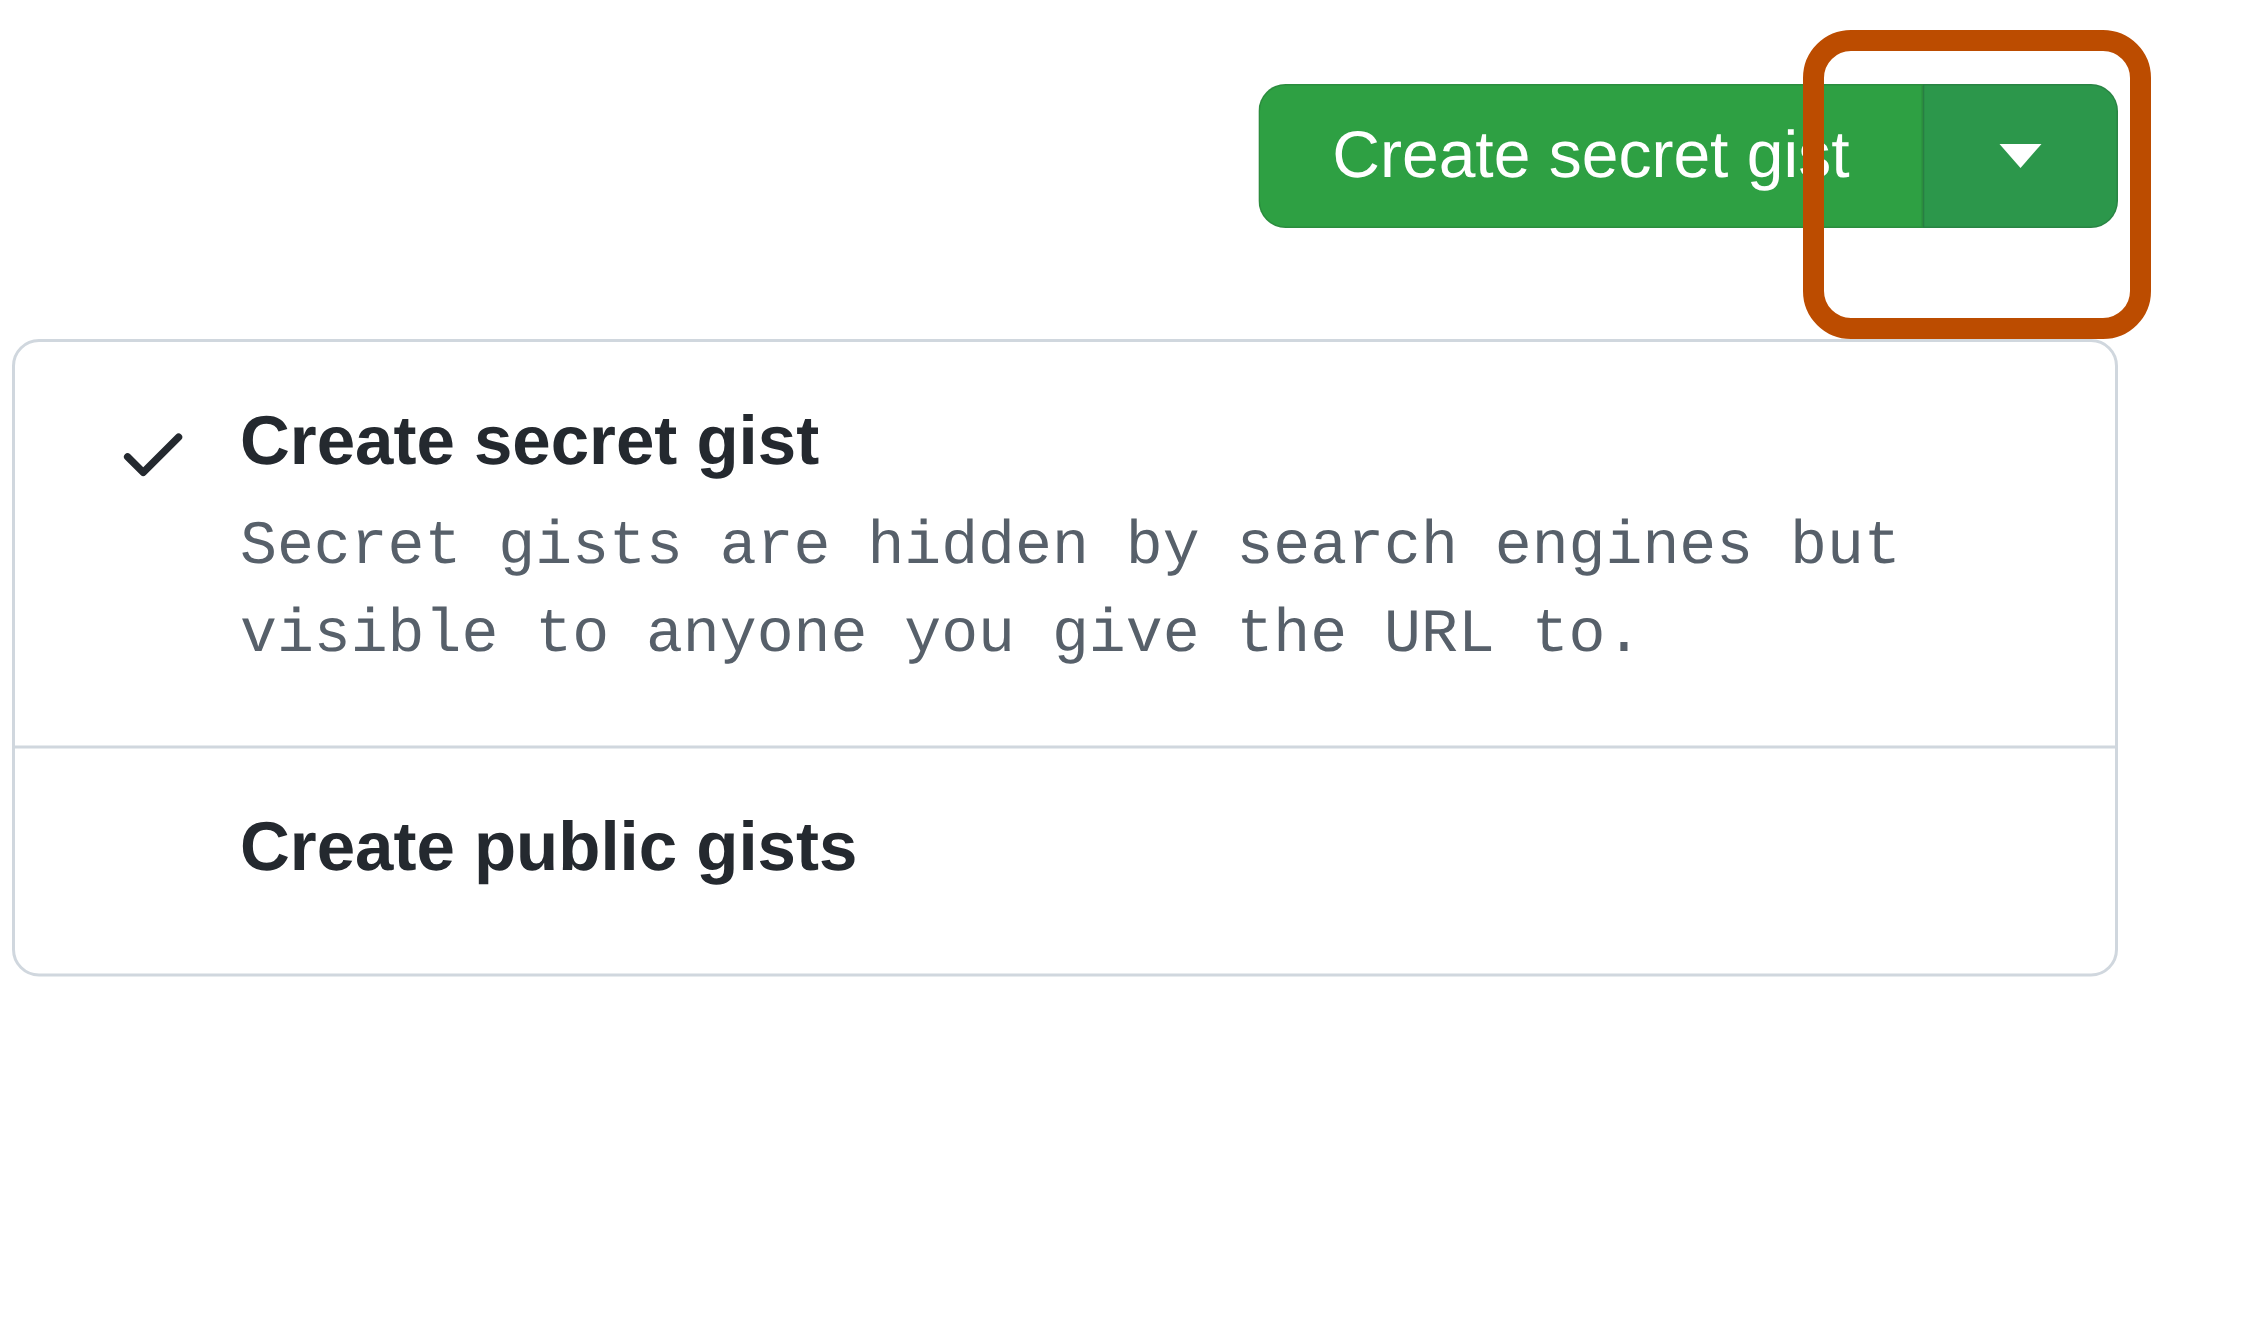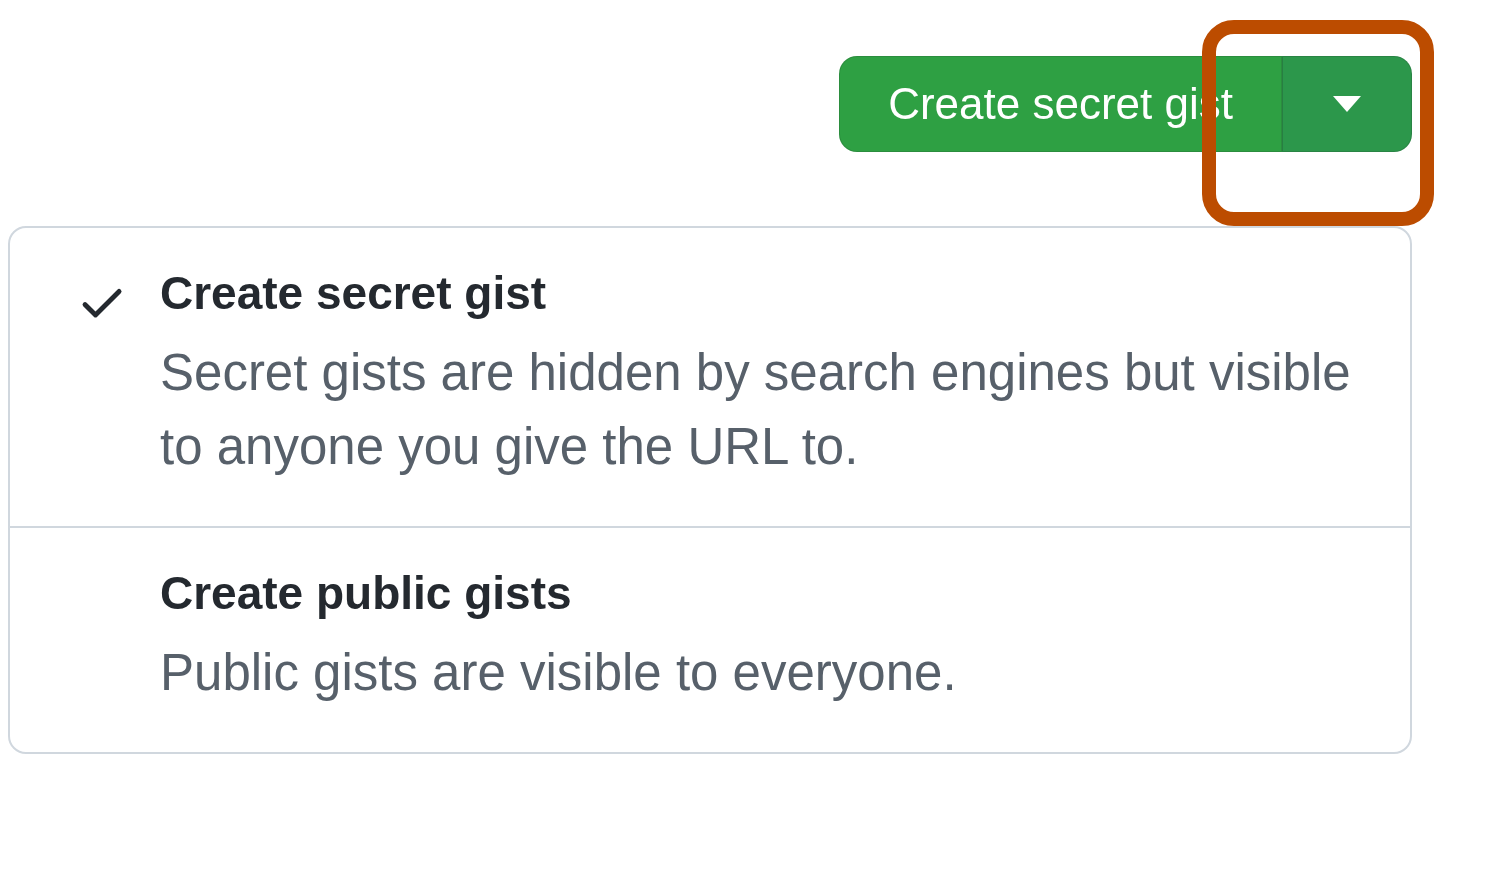--- a/index.html
+++ b/index.html
@@ -84,24 +84,25 @@
     .menu-item:last-child {
       border-bottom: none;
     }
     .menu-item-title {
       font-size: 46px;
       font-weight: 600;
       color: #24292f;
       margin-bottom: 16px;
     }
     .menu-item-description {
-      font-size: 51px;
+      font-size: 41px;
       font-weight: 400;
       color: #57606a;
       line-height: 1.45;
+      font-family: Liberation Mono, monospace;
     }
     .check-icon {
       position: absolute;
       left: 66px;
       top: 48px;
     }
     .check-icon svg {
       width: 52px;
       height: 52px;
     }
@@ -126,16 +127,15 @@
       <span class="check-icon">
         <svg viewBox="0 0 16 16" fill="#24292f">
             <path d="M13.78 4.22a.75.75 0 0 1 0 1.06l-7.25 7.25a.75.75 0 0 1-1.06 0L2.22 9.28a.751.751 0 0 1 1.06-1.06L6 10.94l6.72-6.72a.75.75 0 0 1 1.06 0Z"></path>
           </svg>
       </span>
       <div class="menu-item-title">Create secret gist</div>
       <div class="menu-item-description">Secret gists are hidden by search engines but visible to anyone you give the URL to.</div>
     </div>
     <div class="menu-item">
       <div class="menu-item-title">Create public gists</div>
-      <div class="menu-item-description">Public gists are visible to everyone.</div>
     </div>
   </div>
 </div>
 
 </body></html>

